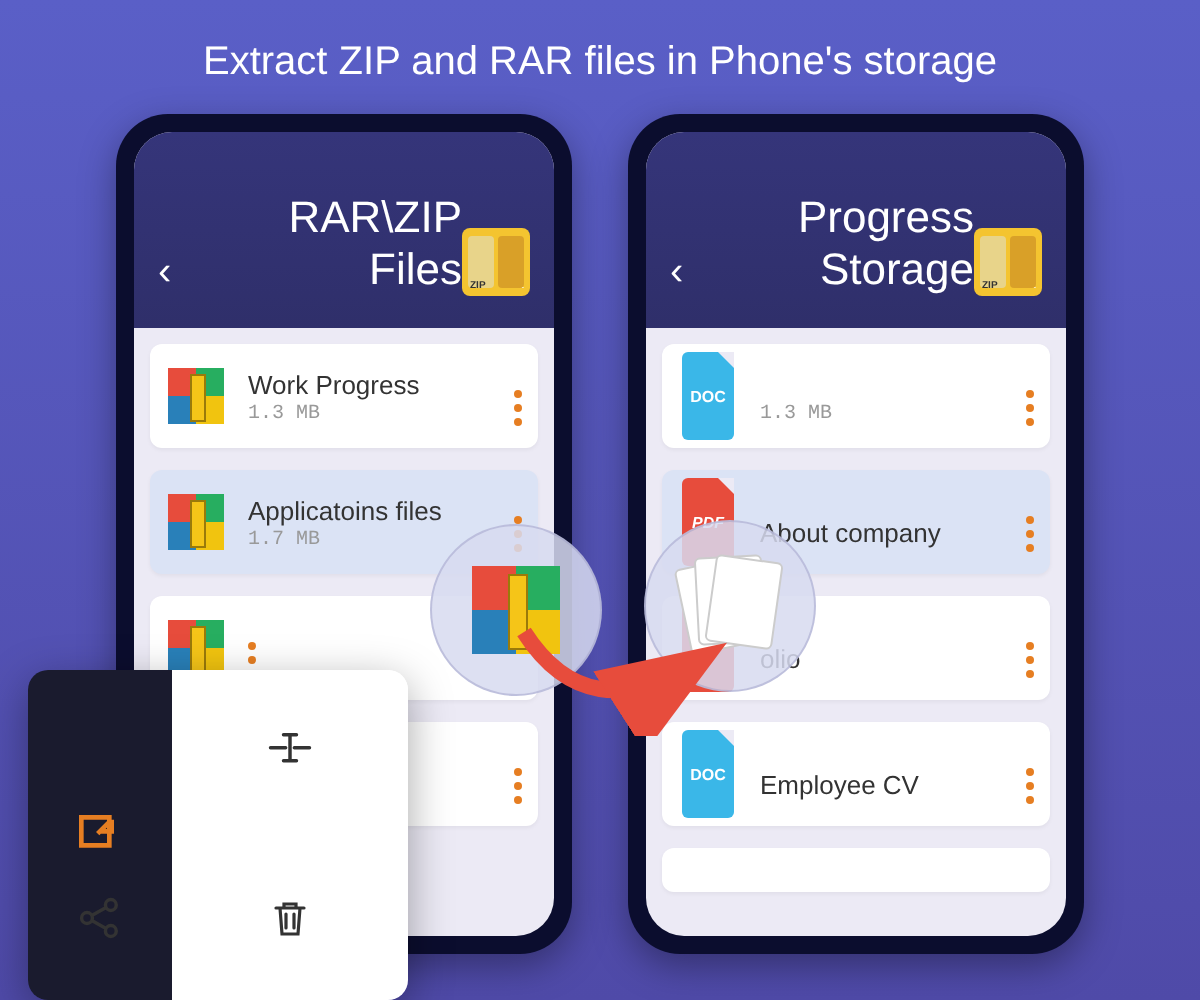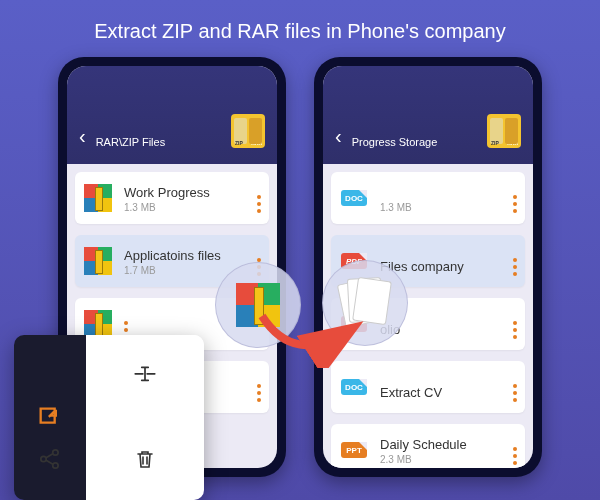--- a/index.html
+++ b/index.html
@@ -3,39 +3,39 @@
 <meta charset="utf-8">
 <style>
 * { margin: 0; padding: 0; box-sizing: border-box; font-family: -apple-system, BlinkMacSystemFont, sans-serif; }
 body { width: 600px; height: 500px; background: linear-gradient(180deg, #5a5fc7 0%, #4f4aa8 100%); overflow: hidden; position: relative; }
 .headline { text-align: center; color: #fff; font-size: 20px; font-weight: 500; padding: 20px 0 14px; }
 .phones { display: flex; justify-content: center; gap: 28px; position: relative; }
 .phone { width: 228px; height: 420px; background: #0b0d2e; border-radius: 26px; padding: 9px; position: relative; box-shadow: 0 6px 18px rgba(0,0,0,0.35); }
 .screen { width: 100%; height: 100%; background: #eceaf5; border-radius: 19px; overflow: hidden; display: flex; flex-direction: column; }
 .header { background: linear-gradient(180deg, #35357a 0%, #2f2f6a 100%); height: 98px; display: flex; align-items: flex-end; padding: 0 12px 16px; position: relative; }
 .back { color: #fff; font-size: 20px; margin-right: 10px; cursor: pointer; }
-.title { color: #fff; font-size: 11px; font-weight: 500; flex: 1; }
+.title { color: #fff; font-size: 22px; font-weight: 500; flex: 1; text-align: right; }
 .app-icon { width: 34px; height: 34px; background: #f4c430; border-radius: 4px; position: relative; }
 .app-icon::before { content:''; position:absolute; left:3px; top:4px; width:13px; height:26px; background:#e8d48a; border-radius:2px; }
 .app-icon::after { content:''; position:absolute; right:3px; top:4px; width:13px; height:26px; background:#d9a028; border-radius:2px; }
 .app-icon .zip { position:absolute; bottom:2px; left:4px; font-size:5px; color:#333; font-weight:bold; }
 .app-icon .rar { position:absolute; bottom:2px; right:3px; font-size:5px; color:#fff; font-weight:bold; }
 .list { flex:1; padding: 8px 8px 0; overflow: hidden; }
 .item { background:#fff; border-radius:6px; margin-bottom:11px; padding:11px 8px; display:flex; align-items:flex-end; box-shadow: 0 1px 2px rgba(0,0,0,0.05); }
 .item.sel { background:#dbe3f5; }
 .ic { width:30px; height:30px; margin-right:11px; flex-shrink:0; display:flex; align-items:center; justify-content:center; }
 .rar-ic { display:grid; grid-template-columns:1fr 1fr; grid-template-rows:1fr 1fr; width:28px; height:28px; position:relative; }
 .rar-ic span:nth-child(1){background:#e74c3c;} .rar-ic span:nth-child(2){background:#27ae60;} .rar-ic span:nth-child(3){background:#2980b9;} .rar-ic span:nth-child(4){background:#f1c40f;}
 .rar-ic::after{content:'';position:absolute;left:40%;top:10%;width:20%;height:80%;background:#f5c518;border:1px solid #9a7a0a;}
-.doc-ic { width:26px; height:16px; border-radius:3px 3px 3px 3px; display:flex; align-items:center; justify-content:center; font-size:8px; font-weight:bold; color:#fff; position:relative; }
+.doc-ic { width:26px; height:44px; border-radius:3px 3px 3px 3px; display:flex; align-items:center; justify-content:center; font-size:8px; font-weight:bold; color:#fff; position:relative; }
 .doc-ic::before{content:'';position:absolute;top:0;right:0;width:0;height:0;border-style:solid;border-width:0 8px 8px 0;border-color:transparent #eceaf5 transparent transparent;}
 .c-doc{background:#3ab7e8;} .c-pdf{background:#e74c3c;font-style:italic;} .c-ppt{background:#e67e22;}
 .info { flex:1; min-width:0; }
 .name { font-size:13px; color:#333; font-weight:500; white-space:nowrap; overflow:hidden; text-overflow:ellipsis; }
-.size { font-size:10px; color:#999; margin-top:2px; }
+.size { font-size:10px; color:#999; margin-top:2px;font-family:Liberation Mono, monospace; }
 .more { width:4px; display:flex; flex-direction:column; gap:3px; cursor:pointer; flex-shrink:0; }
 .more span { width:4px; height:4px; background:#e67e22; border-radius:50%; }
 .pill { position:absolute; top:28px; right:55px; width:50px; height:12px; background:#1a1a2e; border-radius:6px; }
 .action-panel { position:absolute; bottom:0; left:14px; width:190px; height:165px; display:flex; border-radius:10px; overflow:hidden; box-shadow:0 6px 22px rgba(0,0,0,0.35); z-index:5; }
 .ap-dark { width:72px; background:#1a1b2e; display:flex; align-items:center; justify-content:center; }
 .ap-light { flex:1; background:#fff; display:grid; grid-template-columns:1fr; grid-template-rows:1fr 1fr; }
 .ap-light > div { display:flex; align-items:center; justify-content:center; }
 .ap-row2 { position:absolute; bottom:0; left:14px; width:190px; height:82px; display:flex; z-index:6; }
 .ap-row2 .c1 { width:72px; display:flex; align-items:center; justify-content:center; }
 .ap-row2 .c2 { flex:1; display:flex; align-items:center; justify-content:center; }
@@ -45,21 +45,21 @@
 .bubble.b1 .rar-ic { width:44px; height:44px; }
 .bubble.b2 { width:86px; height:86px; left:322px; top:260px; display:flex; align-items:center; justify-content:center; }
 .docs-stack { position:relative; width:48px; height:56px; }
 .docs-stack div { position:absolute; width:34px; height:44px; background:#fff; border:1px solid #ccc; border-radius:3px; }
 .docs-stack div:nth-child(1){transform:rotate(-12deg);left:0;top:6px;} .docs-stack div:nth-child(2){transform:rotate(-3deg);left:7px;top:3px;} .docs-stack div:nth-child(3){transform:rotate(8deg);left:14px;top:4px;}
 .arrow { position:absolute; left:254px; top:308px; z-index:4; }
 </style>
 </head>
 <body>
 
-<div class="headline">Extract ZIP and RAR files in Phone's company</div>
+<div class="headline">Extract ZIP and RAR files in Phone's storage</div>
 
 <div class="phones">
 
   <div class="phone">
     <div class="pill"></div>
     <div class="screen">
       <div class="header">
         <div class="back">‹</div>
         <div class="title">RAR\ZIP Files</div>
         <div class="app-icon">
@@ -167,21 +167,21 @@
               <span></span>
               <span></span>
               <span></span>
             </div>
         </div>
         <div class="item sel">
           <div class="ic">
               <div class="doc-ic c-pdf">PDF</div>
             </div>
           <div class="info">
-              <div class="name">Files company</div>
+              <div class="name">About company</div>
               <div class="size"></div>
             </div>
           <div class="more">
               <span></span>
               <span></span>
               <span></span>
             </div>
         </div>
         <div class="item">
           <div class="ic">
@@ -195,36 +195,22 @@
               <span></span>
               <span></span>
               <span></span>
             </div>
         </div>
         <div class="item">
           <div class="ic">
               <div class="doc-ic c-doc">DOC</div>
             </div>
           <div class="info">
-              <div class="name">Extract CV</div>
-              <div class="size"></div>
-            </div>
-          <div class="more">
-              <span></span>
-              <span></span>
-              <span></span>
-            </div>
-        </div>
-        <div class="item">
-          <div class="ic">
-              <div class="doc-ic c-ppt">PPT</div>
-            </div>
-          <div class="info">
-              <div class="name">Daily Schedule</div>
-              <div class="size">2.3 MB</div>
+              <div class="name">Employee CV</div>
+              <div class="size"></div>
             </div>
           <div class="more">
               <span></span>
               <span></span>
               <span></span>
             </div>
         </div>
         <div class="item">
           
           

